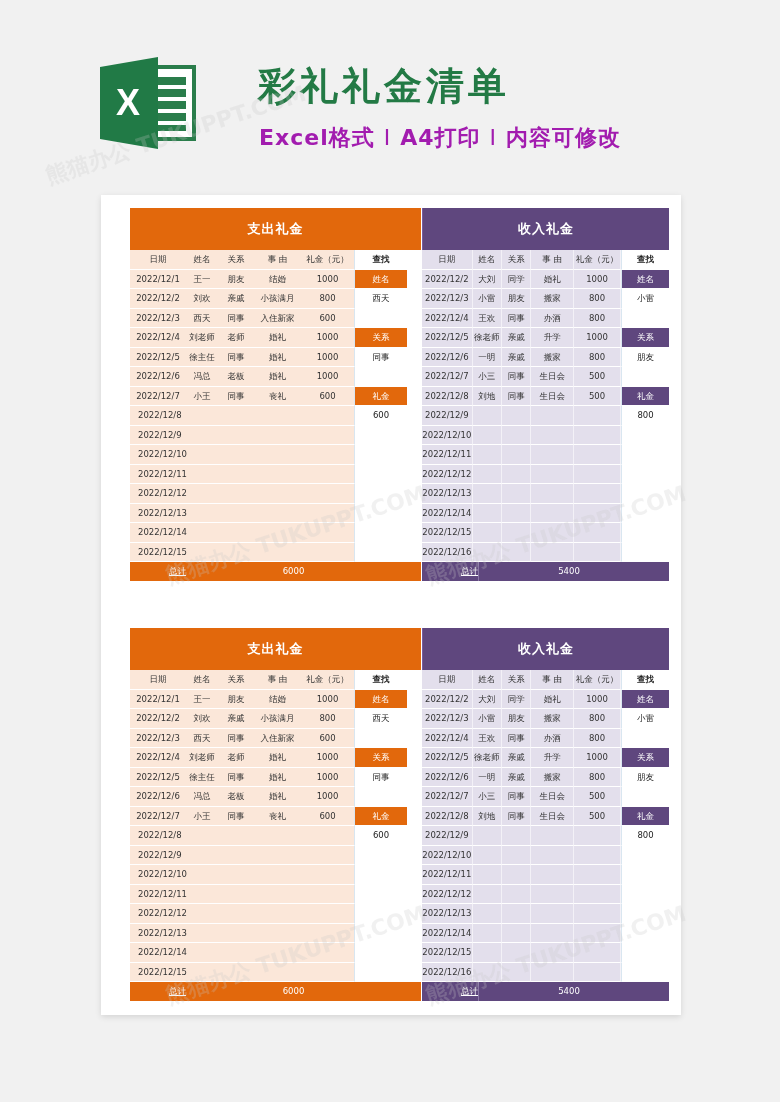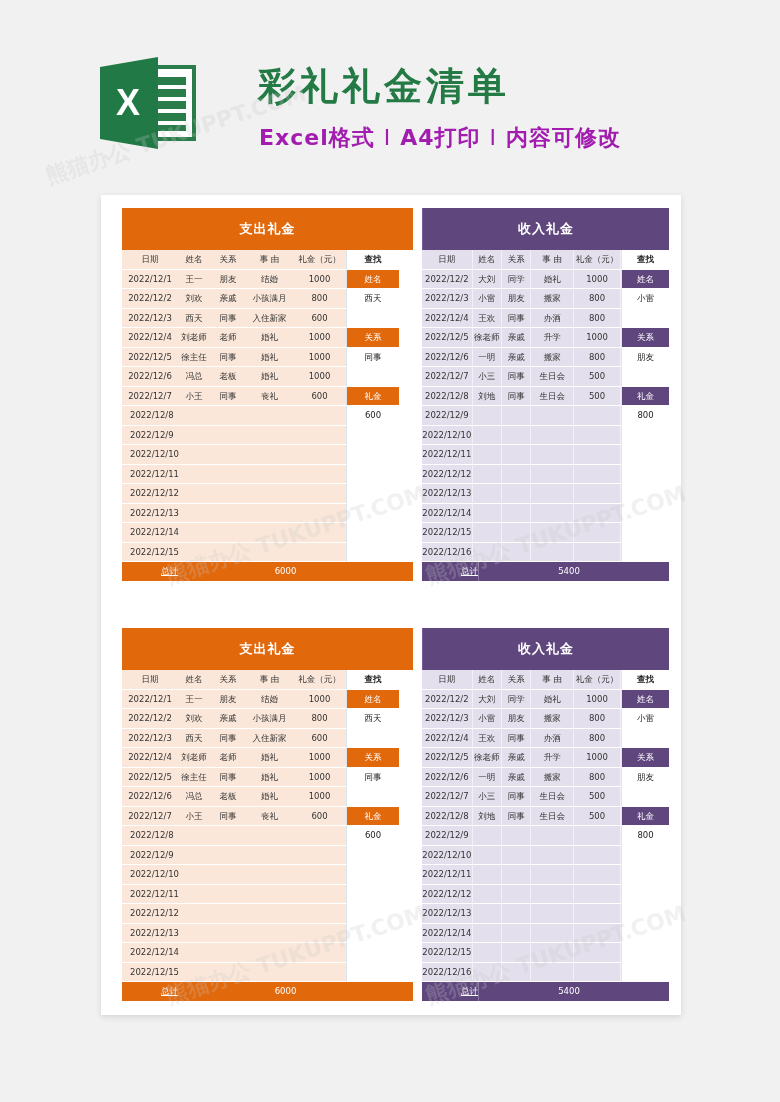--- a/index.html
+++ b/index.html
@@ -12,21 +12,21 @@
     .subtitle { position: absolute; left: 259px; top: 124px; font-size: 22px; font-weight: bold; color: #a21caf; letter-spacing: 1px; line-height: 28px; white-space: nowrap; }
     .subtitle .sep { display: inline-block; margin: 0 9px; font-weight: normal; }
 
     .card { position: absolute; left: 101px; top: 195px; width: 580px; height: 820px; background: #ffffff; box-shadow: 0 2px 6px rgba(0,0,0,0.12); }
 
     .block { position: absolute; left: 114px; width: 555px; }
     .block.b1 { top: 208px; }
     .block.b2 { top: 628px; }
 
     .tbl { position: absolute; top: 0; }
-    .tbl.out { left: 8px; width: 291px; }
+    .tbl.out { left: 16px; width: 291px; }
     .tbl.in { left: 277px; width: 278px; padding-left: 31px; }
 
     .tbl-title { height: 42px; line-height: 42px; text-align: center; color: #fff; font-size: 13px; font-weight: bold; letter-spacing: 1px; }
     .out .tbl-title { background: #e2680c; }
     .in .tbl-title { background: #5f477e; border-left: 1px solid #7a5a9e; }
 
     .row { display: flex; height: 19.5px; }
     .cell { font-size: 8.5px; line-height: 19px; text-align: center; white-space: nowrap; overflow: hidden; border-bottom: 1px solid #ffffff; }
     .out .cell { background: #fbe7d9; color: #333; }
     .in .cell { background: #e3dfec; color: #333; border-right: 1px solid #f3f1f7; }

